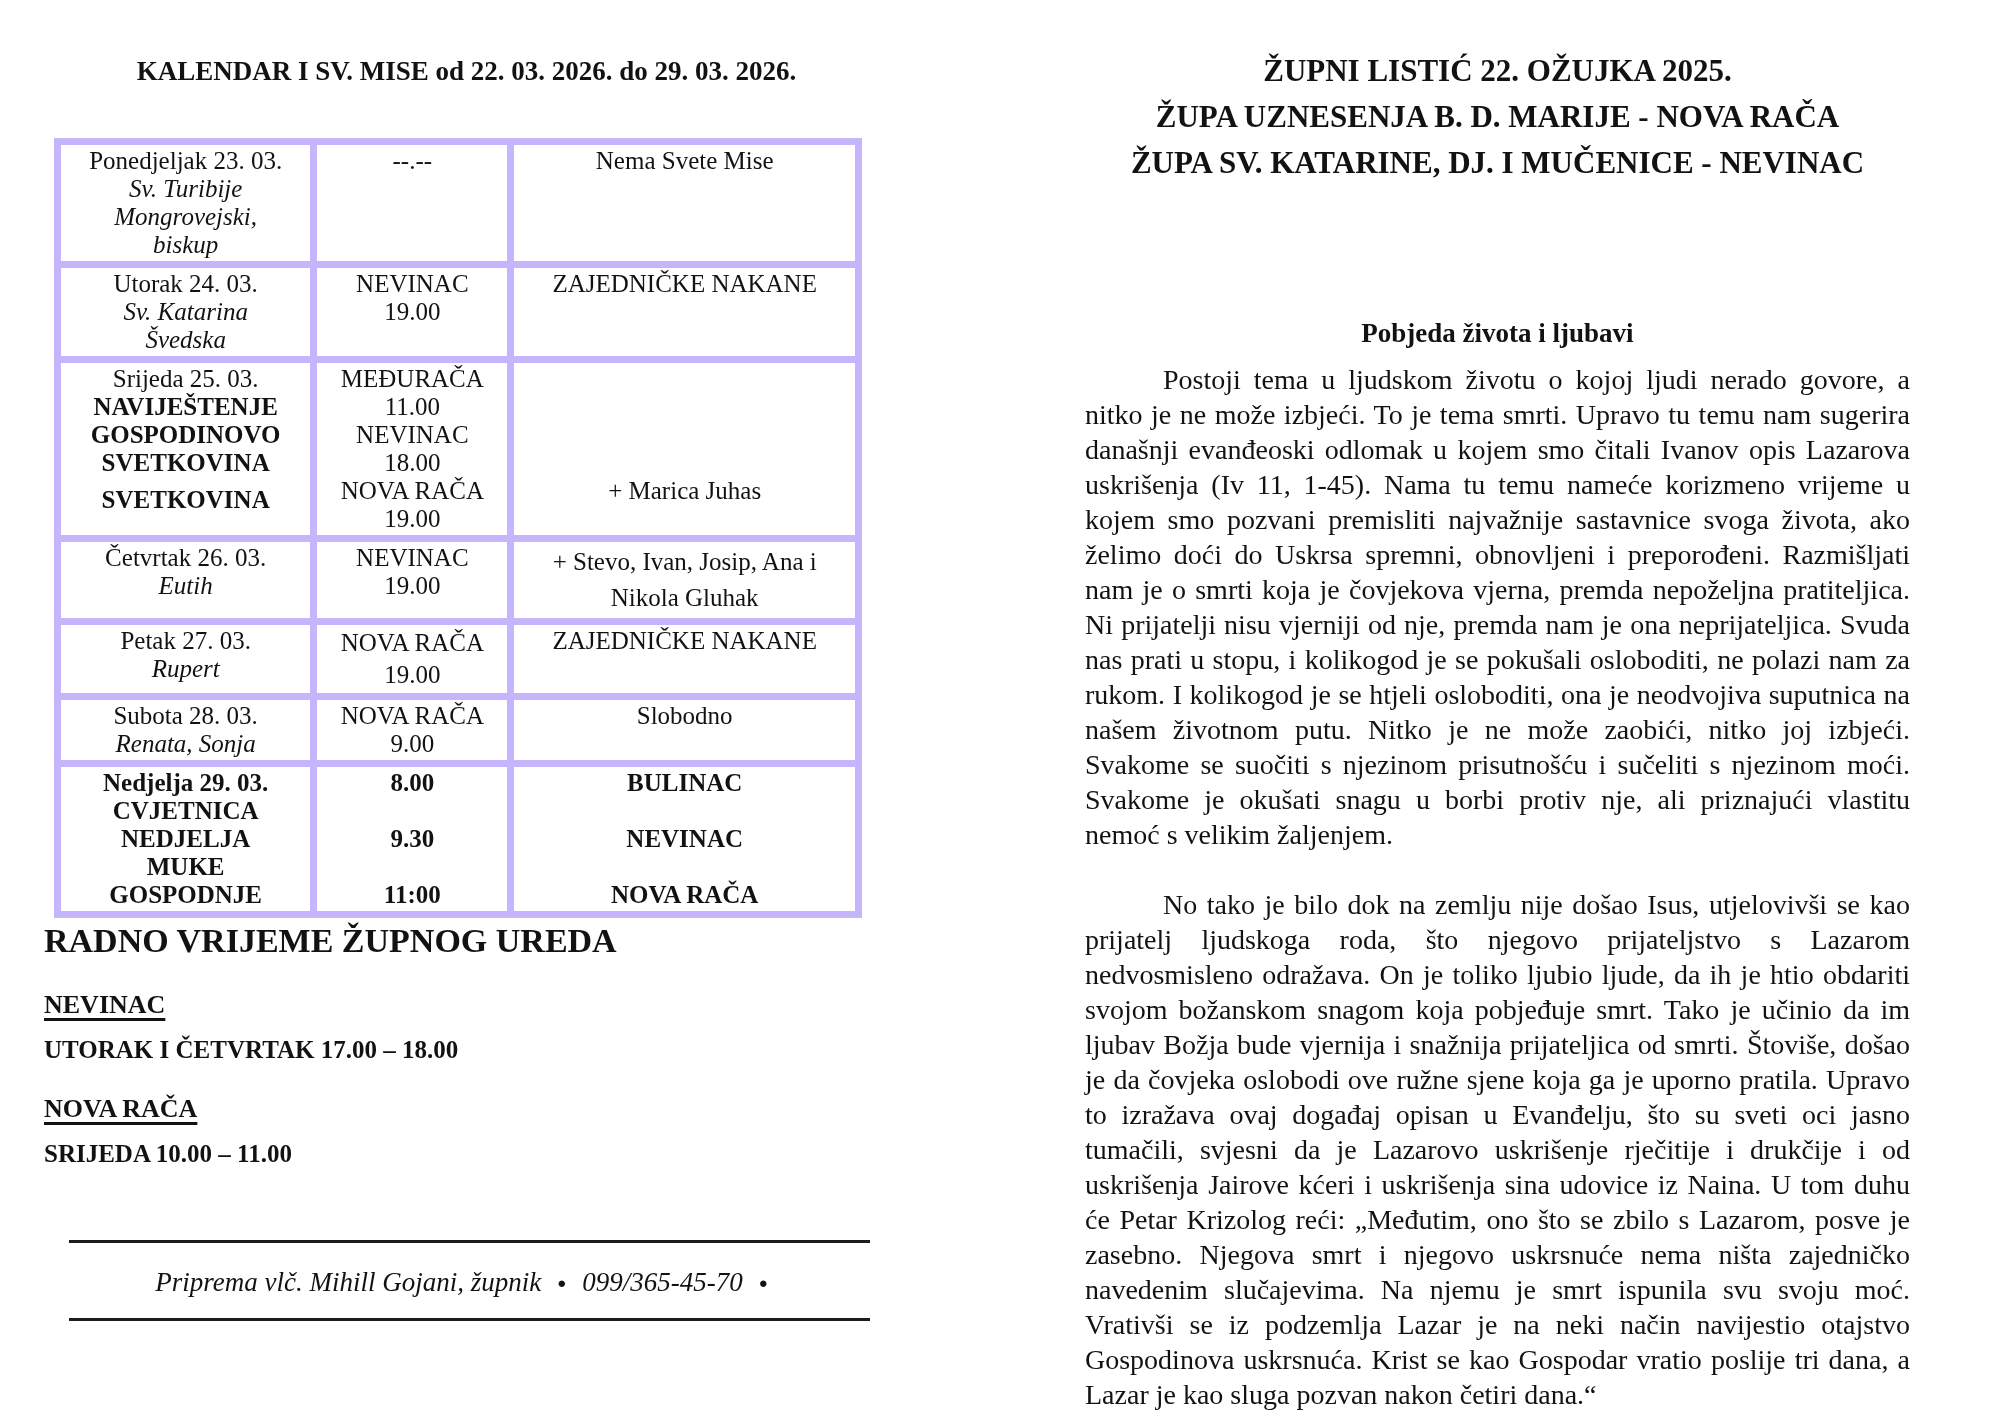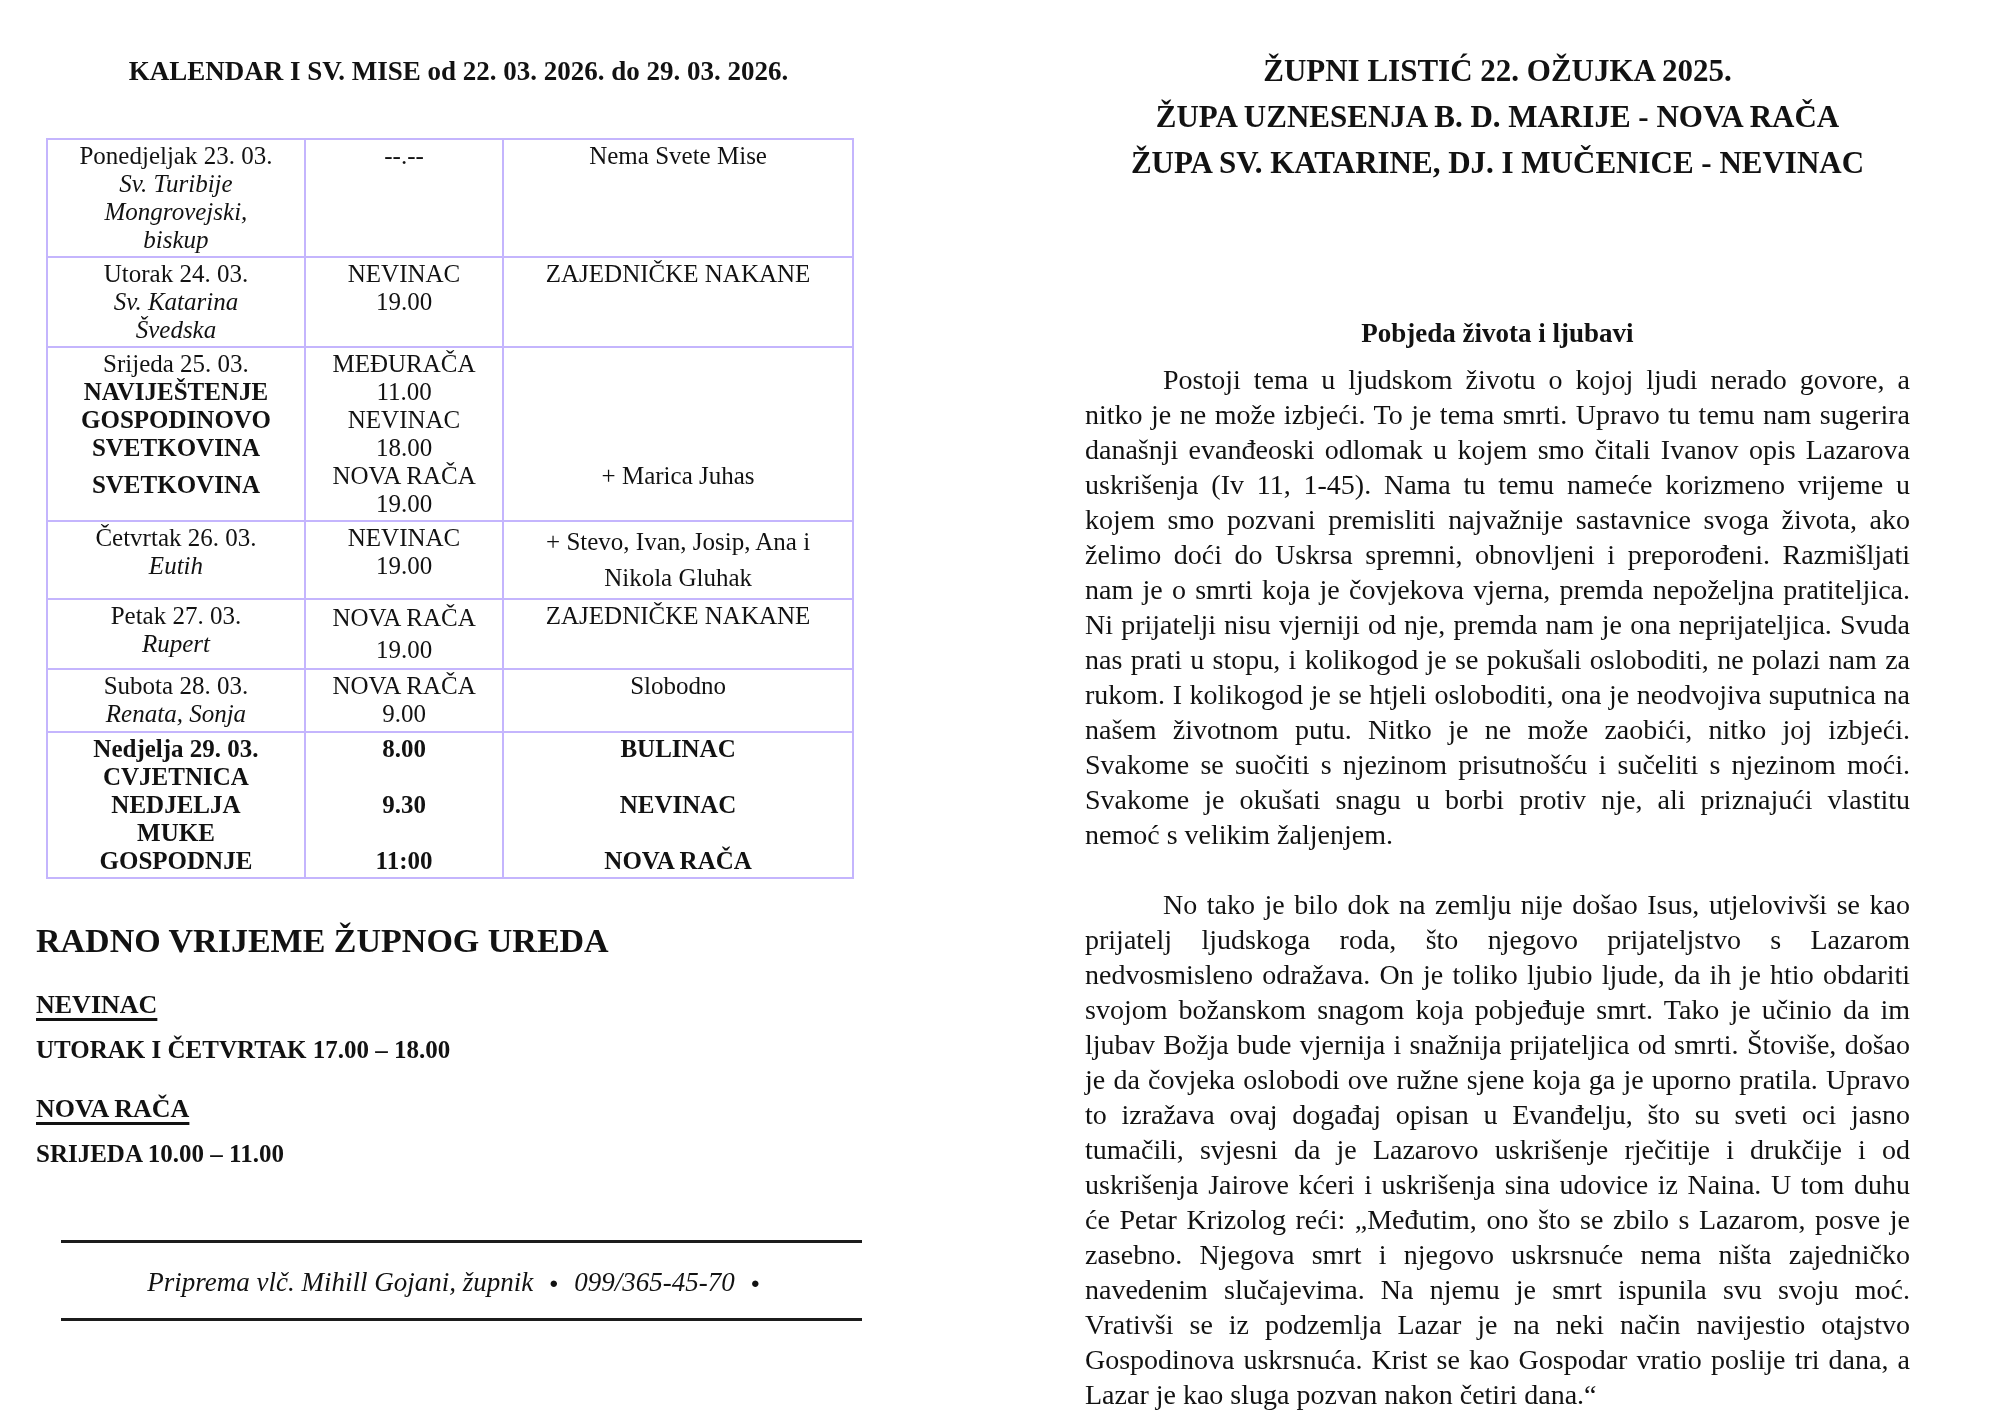--- a/index.html
+++ b/index.html
@@ -4,31 +4,31 @@
 <style>
   html,body { margin:0; padding:0; background:#888; }
   .sheet {
     position:relative; width:2000px; height:1414px;
     background:#ffffff; color:#121212;
     font-family:"Liberation Serif", serif;
     overflow:hidden; margin:0 auto;
   }
 
   
-  .page-left { position:absolute; left:36px; top:0; width:845px; height:100%; }
+  .page-left { position:absolute; left:44px; top:0; width:845px; height:100%; }
   .cal-title {
     position:absolute; top:56px; left:0; width:100%;
     text-align:center; font-weight:bold; font-size:27px; white-space:nowrap;
   }
   table.cal {
     position:absolute; top:138px; left:10px; width:808px;
     border-collapse:collapse; table-layout:fixed;
   }
   table.cal td {
-    border:2px solid #c4b5fd; padding:2px 4px;
+    border:7px solid #c4b5fd; padding:2px 4px;
     vertical-align:top; text-align:center; overflow:hidden;
   }
   .ln { font-size:25px; line-height:28px; white-space:nowrap; }
   .s-i { font-style:italic; }
   .s-b { font-weight:bold; }
   .ln.gap { margin-top:9px; }
 
   .office { position:absolute; top:922px; left:0; width:100%; text-align:left; font-weight:bold; }
   .office-title { font-size:34px; white-space:nowrap; }
   .office-block { margin-top:30px; }

